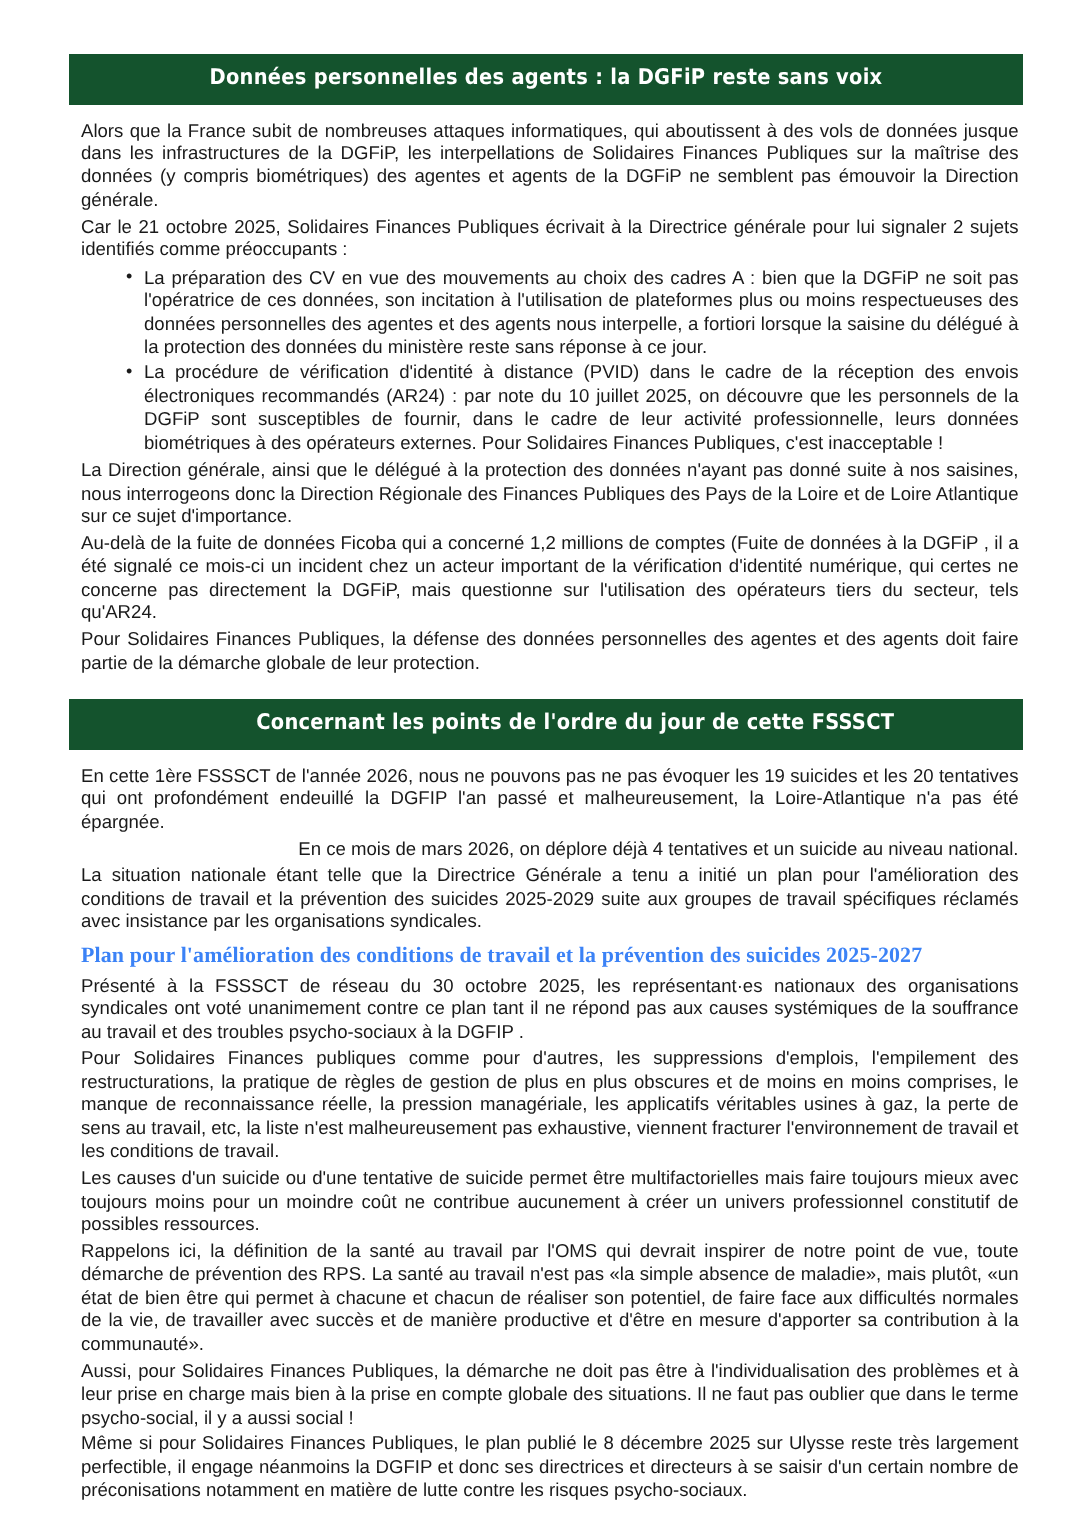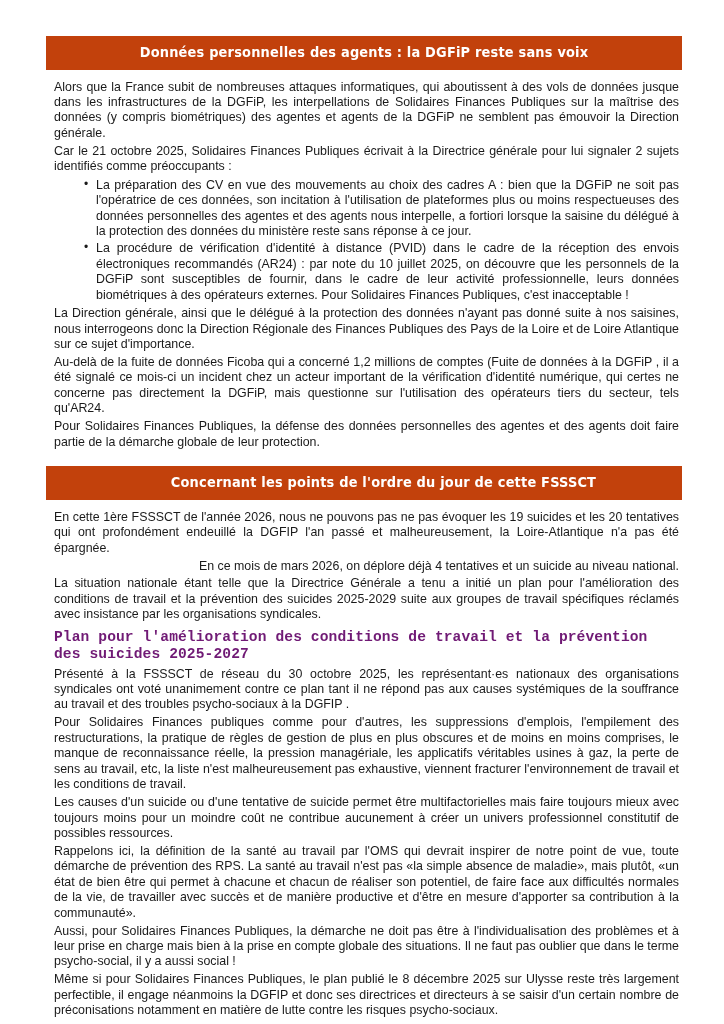--- a/index.html
+++ b/index.html
@@ -23,21 +23,21 @@
   }
   .content {
     position: absolute;
     left: 46px;
     top: 36px;
     width: 636px;
   }
 
   
   .banner {
-    background: #c2410c;
+    background: #14532d;
     color: #ffffff;
     text-align: center;
     font-weight: bold;
     font-size: 14.4px;
     letter-spacing: 0.2px;
     padding: 8px 6px 9px 6px;
     line-height: 1.15;
     font-family: "DejaVu Sans", sans-serif;
     font-stretch: condensed;
   }
@@ -84,25 +84,25 @@
     left: 0;
     top: -1px;
     font-size: 12px;
     color: #1a1a1a;
   }
 
   b, .b { font-weight: normal; }
 
   
   .section-heading {
-    font-family: Liberation Mono, monospace;
+    font-family: Liberation Serif, serif;
     font-weight: bold;
     font-size: 14.6px;
     line-height: 1.16;
-    color: #701a75;
+    color: #3b82f6;
     margin: 6px 0 4px 0;
     letter-spacing: 0.1px;
     text-align: left;
   }
 </style>
 </head>
 <body>
 
 <div class="page">
   <div class="content">

